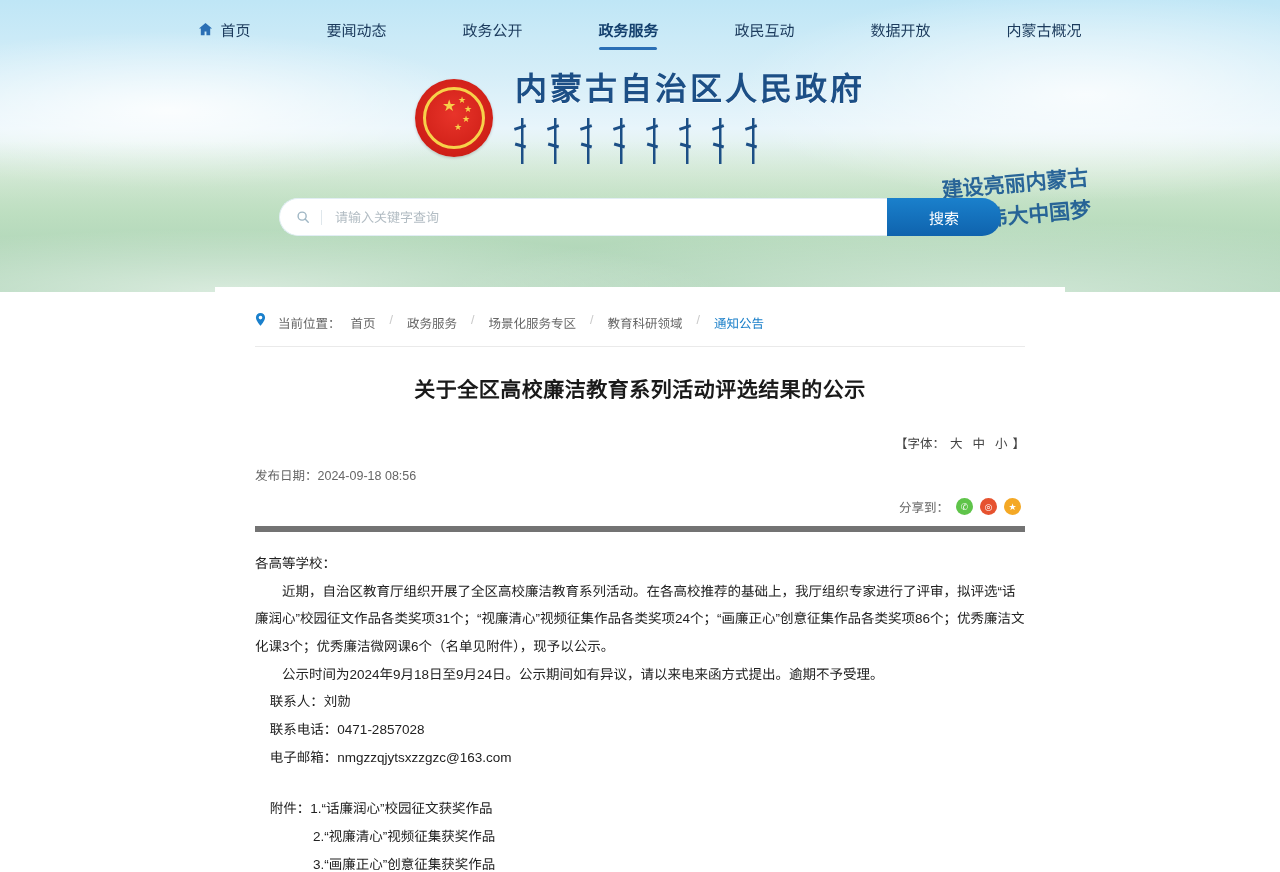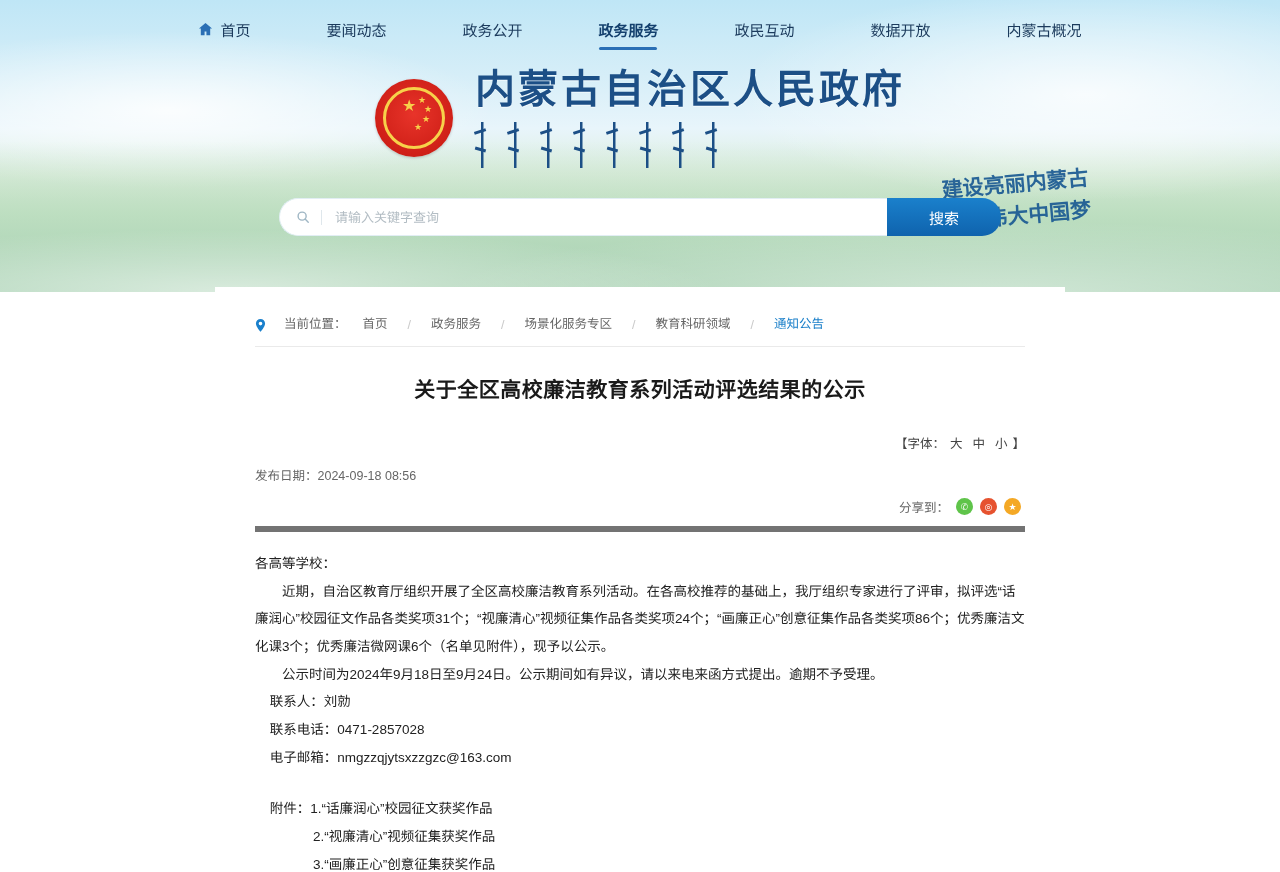--- a/index.html
+++ b/index.html
@@ -117,21 +117,21 @@
   .s1 { left: 14px; top: 2px; font-size: 16px; }
   .s2 { left: 30px; top: 0px; font-size: 9px; }
   .s3 { left: 36px; top: 9px; font-size: 9px; }
   .s4 { left: 34px; top: 19px; font-size: 9px; }
   .s5 { left: 26px; top: 27px; font-size: 9px; }
 
   .titleblock { text-align: left; }
   .site-title {
     font-family: "Liberation Serif", "DejaVu Serif", serif;
     font-weight: bold;
-    font-size: 40px;
+    font-size: 32px;
     letter-spacing: 3px;
     color: #1c4f86;
     line-height: 1.1;
     text-shadow: 0 1px 0 rgba(255,255,255,0.6);
   }
   .mongolian-row {
     display: flex;
     gap: 26px;
     margin-top: 10px;
     padding-left: 4px;
@@ -220,24 +220,24 @@
     width: 850px;
     margin: -5px auto 0;
     background: #fff;
     min-height: 582px;
     padding: 26px 40px 20px;
     box-shadow: 0 0 0 rgba(0,0,0,0);
   }
 
   .breadcrumb {
     display: flex;
-    align-items: flex-end;
+    align-items: flex-start;
     font-size: 12.5px;
     color: #666;
-    gap: 16px;
+    gap: 10px;
     padding-bottom: 14px;
   }
   .pin-icon { color: #1a80cc; display: flex; align-items: center; margin-right: 2px; }
   .breadcrumb .sep { color: #c9c9c9; margin: 0 4px; }
   .breadcrumb a { color: #666; text-decoration: none; cursor: pointer; }
   .breadcrumb a.current { color: #1a7fc9; }
 
   .hr {
     border-top: 1px solid #eaeaea;
     margin: 0 0 26px;

